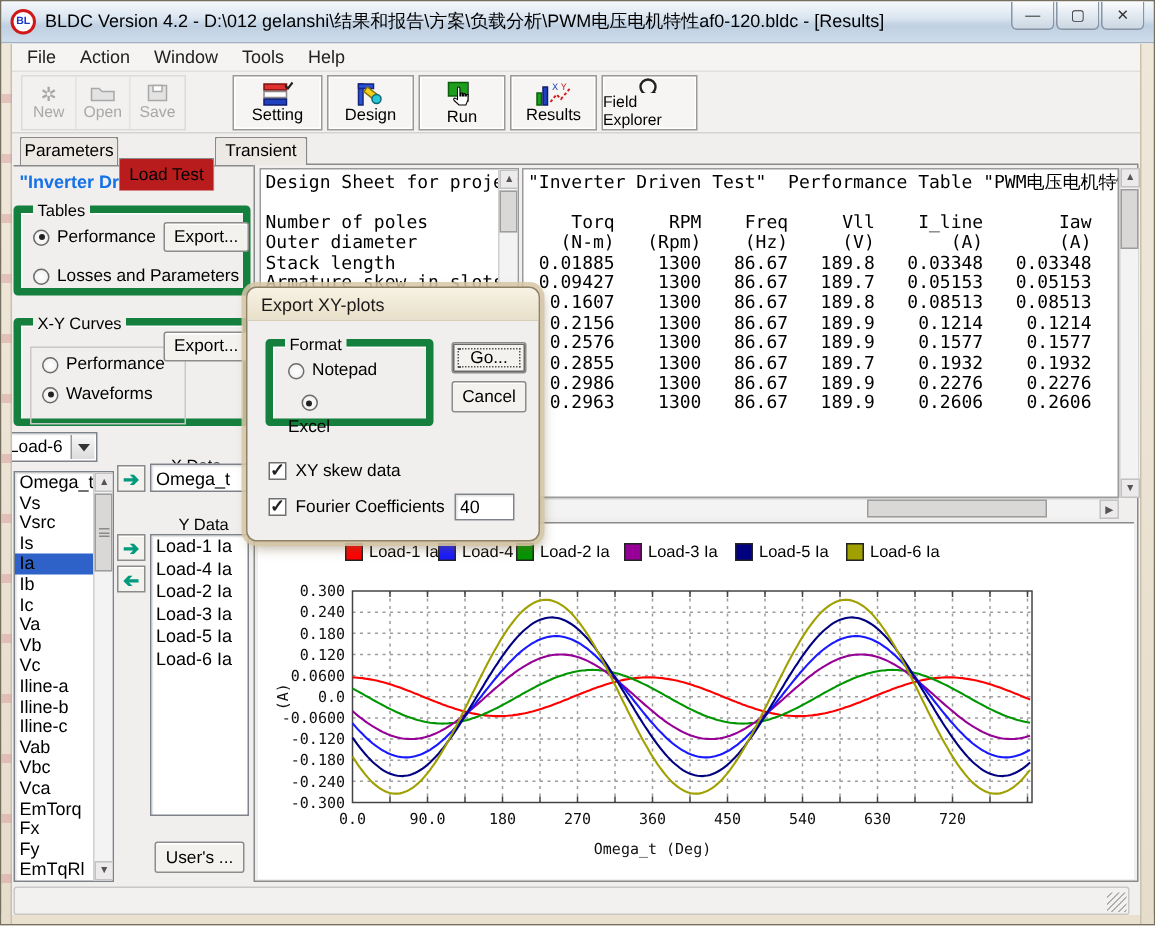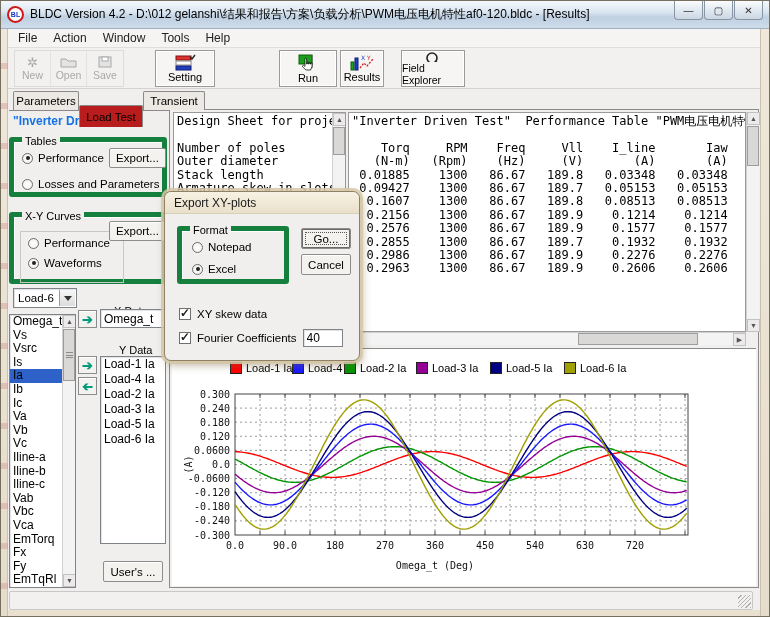--- a/index.html
+++ b/index.html
@@ -25,21 +25,21 @@
   .tab.active{top:104px;height:22px;background:#b91c1c;z-index:4}
   .tabline{position:absolute;left:8px;top:109px;width:160px;height:1px;background:#898989;z-index:2}
   .subtitle{position:absolute;left:12px;top:113px;color:#1672e6;font-weight:bold;font-size:12px}
   .groupbox{position:absolute;border:5px solid #15803d;border-radius:3px;box-shadow:inset 1px 1px 0 #fff}
   .grouptitle{position:absolute;top:-7px;left:8px;background:#f0efed;padding:0 3px;font-size:11px}
   .radio-row{position:absolute;display:flex;align-items:center;gap:5px;font-size:11.5px;white-space:nowrap}
   .radio{width:11px;height:11px;border-radius:50%;border:1px solid #6b6b6b;background:radial-gradient(#ffffff,#ececec);position:relative;flex:none}
   .radio.on::after{content:"";position:absolute;left:2.5px;top:2.5px;width:4px;height:4px;border-radius:50%;background:#222}
   .btn{background:#f3f2ef;border:1px solid #8c8c8c;border-radius:2px;box-shadow:inset 0 1px 0 #fff;font-size:11.5px;display:flex;align-items:center;justify-content:center;position:absolute}
   .sunken{background:#fff;border:1px solid #7e838a;box-shadow:inset 1px 1px 1px rgba(0,0,0,.12)}
-  .combo{position:absolute;left:12px;top:287px;width:64px;height:20px;display:flex;align-items:center;padding-left:4px;font-size:11.5px}
+  .combo{position:absolute;left:0;top:287px;width:64px;height:20px;display:flex;align-items:center;padding-left:4px;font-size:11.5px}
   .combo .drop{position:absolute;right:1px;top:1px;bottom:1px;width:16px;background:linear-gradient(#f7f7f7,#dcdcdc);border-left:1px solid #9a9a9a;display:flex;align-items:center;justify-content:center}
   .drop::after{content:"";border:4px solid transparent;border-top:5px solid #333;margin-top:4px}
   .datalabel{position:absolute;font-size:11px}
   .arrowbtn{position:absolute;width:19px;height:18px;background:#f3f2ef;border:1px solid #8c8c8c;box-shadow:inset 0 1px 0 #fff;display:flex;align-items:center;justify-content:center;color:#009a7c;font-weight:bold;font-size:13px;line-height:1}
   .arrowbtn.rev span{display:inline-block;transform:scaleX(-1)}
   .txtinput{position:absolute;font-family:"Liberation Sans",sans-serif;font-size:12px;padding:1px 3px;outline:none}
   .listbox{position:absolute;overflow:hidden}
   .list-item{height:13.6px;line-height:13.6px;padding-left:3px;font-size:12px;white-space:nowrap;overflow:hidden}
   .list-item.sel{background:#2e62c8;color:#000000}
   .ylist .list-item{height:15px;line-height:15px}
@@ -121,29 +121,38 @@
 
     <div class="bigbtn" style="left:153px;width:60px">
       <svg width="24" height="17">
         <rect x="3" y="2" width="15" height="4" fill="#e03030" stroke="#7c1212"></rect>
         <rect x="3" y="7" width="15" height="4" fill="#fff" stroke="#888"></rect>
         <rect x="3" y="12" width="15" height="4" fill="#2040c0" stroke="#101c70"></rect>
         <path d="M17 3 l2 2 l3 -4" fill="none" stroke="#222" stroke-width="1.4"></path>
       </svg>
       <span>Setting</span>
     </div>
+    <div class="bigbtn" style="left:216px;width:58px">
+      <svg width="22" height="17">
+        <rect x="3" y="2" width="3" height="14" fill="#2a52d8" stroke="#15277c"></rect>
+        <rect x="3" y="2" width="10" height="3" fill="#2a52d8" stroke="#15277c"></rect>
+        <rect x="9" y="4" width="11" height="4" fill="#f4d018" stroke="#8a7408" transform="rotate(38 9 4)"></rect>
+        <circle cx="15" cy="12" r="3" fill="#29c8d8" stroke="#0a6a74"></circle>
+      </svg>
+      <span>Design</span>
+    </div>
     <div class="bigbtn" style="left:277px;width:58px">
       <svg width="24" height="18">
         <rect x="3" y="1" width="13" height="9" fill="#1e9e1e" stroke="#0a5f0a"></rect>
         <line x1="16" y1="1" x2="16" y2="14" stroke="#555"></line>
         <path d="M9 5 c0 -1.4 1.6 -1.4 1.6 0 v5 h0.7 v-2 h1 v2 h0.8 v-1.6 h1 v1.6 h0.8 v-1 h1.1 v3.4 l-1.4 3.6 h-4.6 l-3.2 -3 c-0.9 -0.8 0 -2 1 -1.4 l1.2 0.8 z" fill="#fff" stroke="#000" stroke-width="0.7"></path>
       </svg>
       <span>Run</span>
     </div>
-    <div class="bigbtn" style="left:338px;width:44px">
+    <div class="bigbtn" style="left:338px;width:58px">
       <svg width="26" height="17">
         <rect x="2" y="8" width="3" height="8" fill="#1e9e1e" stroke="#0a5f0a"></rect>
         <rect x="6" y="4" width="3" height="12" fill="#2040c0" stroke="#101c70"></rect>
         <text x="12" y="6" font-size="6" fill="#2040c0" font-family="DejaVu Sans, sans-serif">X</text>
         <text x="18" y="6" font-size="6" fill="#d02020" font-family="DejaVu Sans, sans-serif">Y</text>
         <path d="M11 14 l4 -5 l3 3 l6 -7" fill="none" stroke="#d02020" stroke-width="1.3" stroke-dasharray="2 1.5"></path>
       </svg>
       <span>Results</span>
     </div>
     <div class="bigbtn" style="left:399px;width:64px;font-size:10.5px">
@@ -427,21 +436,21 @@
 
   <div class="dialog">
     <div class="dialog-title">Export XY-plots</div>
     <div class="groupbox" style="left:12px;top:34px;width:112px;height:58px;background:#f0efed">
       <span class="grouptitle" style="background:#f0efed">Format</span>
       <div id="format-radios">
           <div class="radio-row" style="left: 10px; top: 10px;">
             <span class="radio"></span>
             <span>Notepad</span>
           </div>
-          <div class="radio-row" style="left: 10px; top: 32px;">
+          <div class="radio-row" style="left: 10px; top: 32px; flex-direction: column;">
             <span class="radio on"></span>
             <span>Excel</span>
           </div>
         </div>
     </div>
     <div class="btn dlg-go">Go...</div>
     <div class="btn dlg-cancel">Cancel</div>
     <div class="chk-row" style="left:14px;top:116px">
       <span class="chk checked"></span>
       <span>XY skew data</span>

